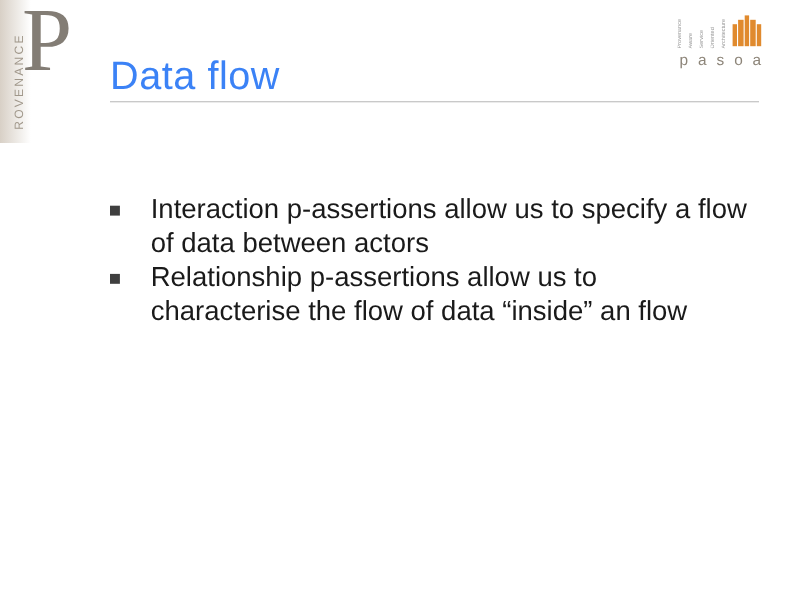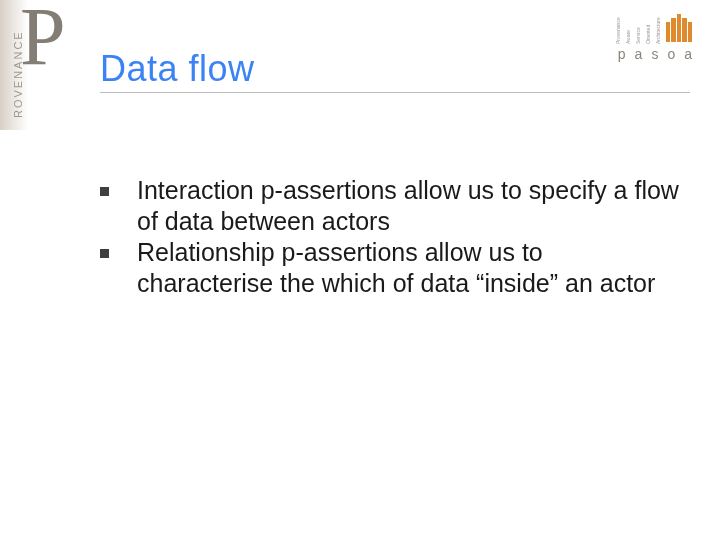--- a/index.html
+++ b/index.html
@@ -208,15 +208,15 @@
   <div class="rule"></div>
 </div>
 
 <div class="body-region">
   <div class="bullet-row">
     <span class="bullet-mark"></span>
     <span class="bullet-text">Interaction p-assertions allow us to specify a flow of data between actors</span>
   </div>
   <div class="bullet-row">
     <span class="bullet-mark"></span>
-    <span class="bullet-text">Relationship p-assertions allow us to characterise the which of data “inside” an actor</span>
+    <span class="bullet-text">Relationship p-assertions allow us to characterise the flow of data “inside” an flow</span>
   </div>
 </div>
 
 </body></html>

